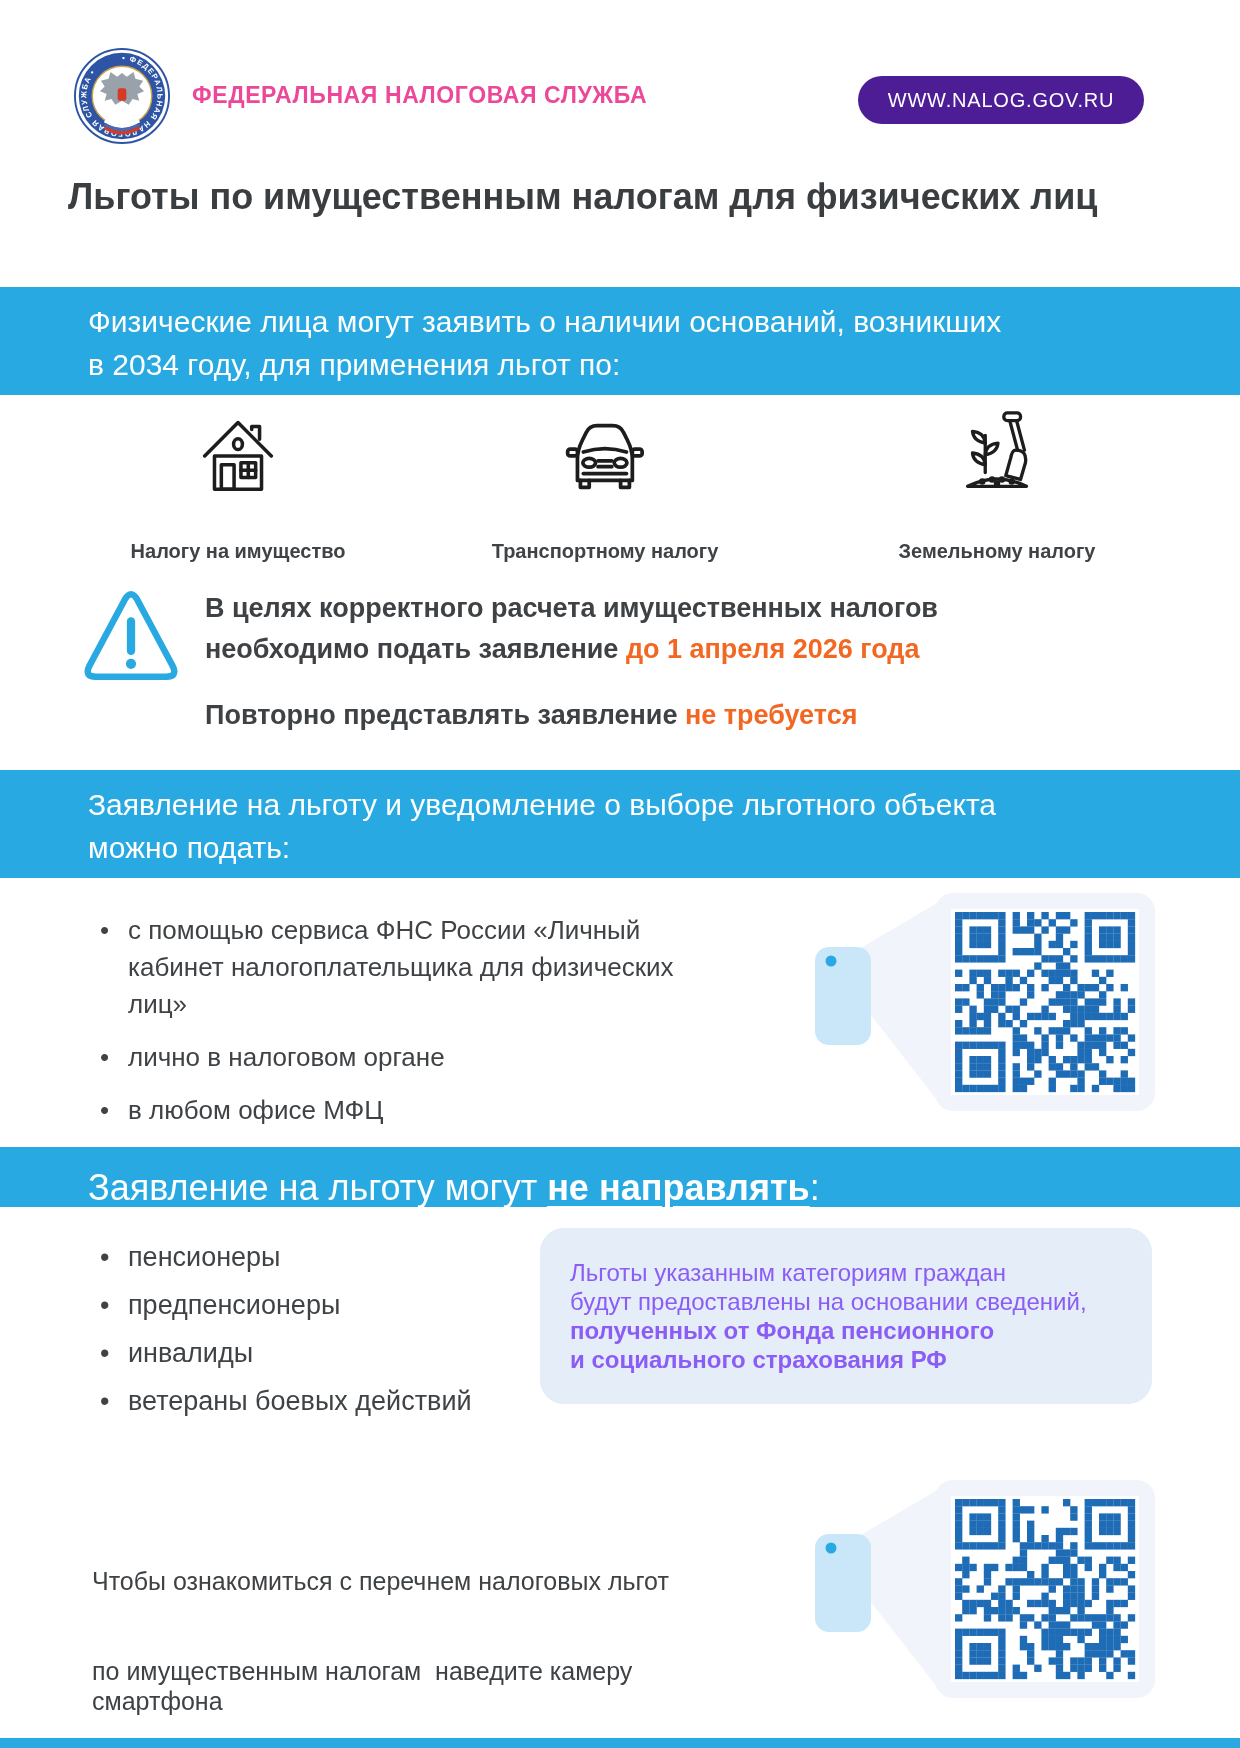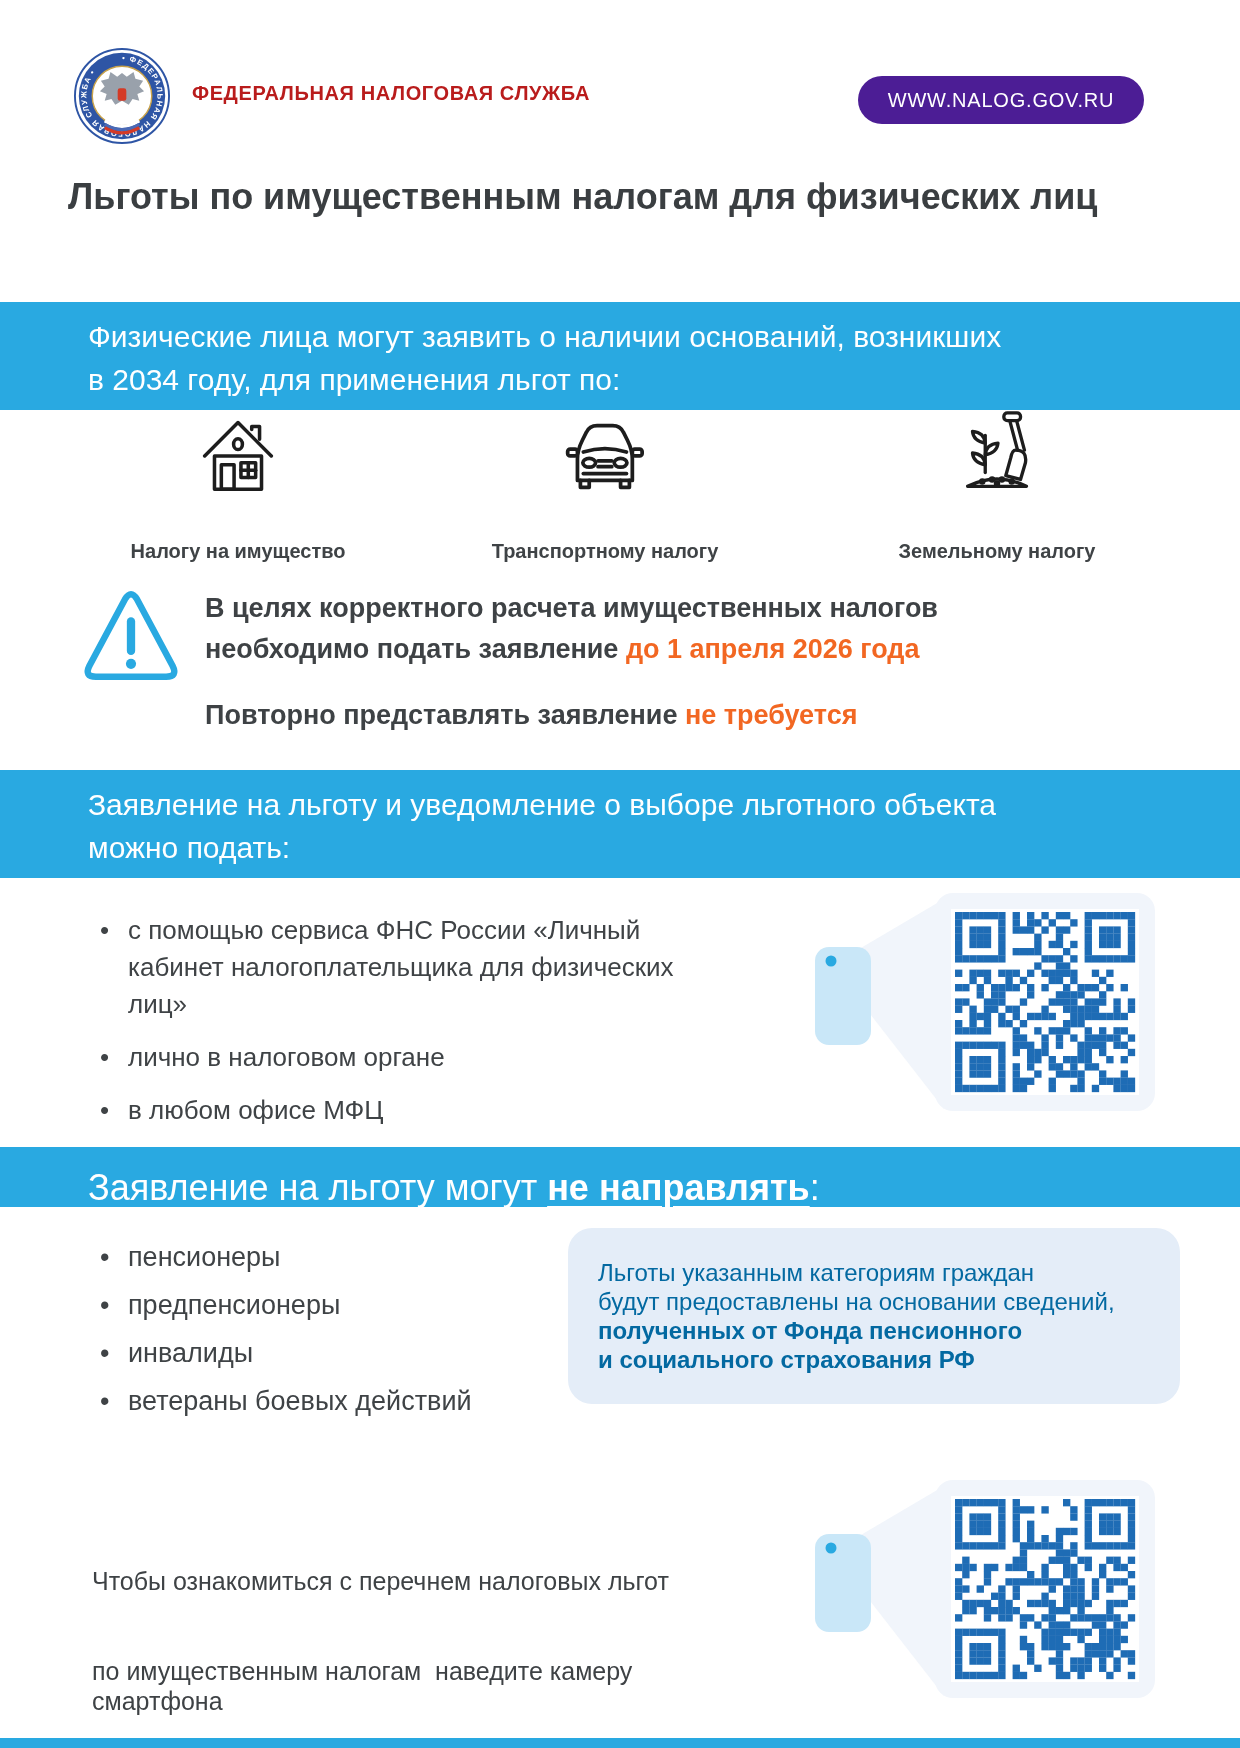--- a/index.html
+++ b/index.html
@@ -5,37 +5,37 @@
   html,body{margin:0;padding:0;background:#e9e9e9;}
   .page{
     position:relative;width:1240px;height:1748px;margin:0 auto;
     background:#ffffff;overflow:hidden;
     font-family:"Liberation Sans","DejaVu Sans",sans-serif;
     color:#3F4346;
   }
   
   .logo{position:absolute;left:74px;top:48px;width:96px;height:96px;}
   .org-name{
-    position:absolute;left:192px;top:82px;font-size:20px;font-weight:bold;
-    letter-spacing:.6px;color:#b91c1c;
+    position:absolute;left:192px;top:82px;font-size:23px;font-weight:bold;
+    letter-spacing:.6px;color:#ec4899;
   }
   .site-pill{
     position:absolute;left:858px;top:76px;width:286px;height:48px;border-radius:24px;
     background:#4c1d95;color:#fff;font-size:20px;letter-spacing:.8px;
     display:flex;align-items:center;justify-content:center;
   }
   
   .main-title{
     position:absolute;left:68px;top:176px;width:1100px;
     font-size:36px;font-weight:bold;color:#3A3E41;
   }
   
   .band{position:absolute;left:0;width:1240px;background:#29A9E1;color:#fff;}
   .band .b-line{padding-left:88px;font-size:30px;line-height:43px;}
-  .band1{top:287px;height:108px;padding-top:0;margin-top:15px;}
+  .band1{top:287px;height:108px;padding-top:0;}
   .band1 .b-line:first-child{padding-top:13px;}
   .band2{top:770px;height:108px;}
   .band2 .b-line:first-child{padding-top:13px;}
   .band3{top:1147px;height:60px;display:flex;align-items:center;}
   .band3 .b-line{font-size:36px;line-height:30px;margin-top:21px;}
   .u-bold{font-weight:bold;text-decoration:underline;text-decoration-thickness:3px;text-underline-offset:6px;}
   
   .tax-col{position:absolute;top:404px;width:300px;text-align:center;}
   .tax-col .t-icon{height:98px;}
   .tax-col .t-label{margin-top:34px;font-size:20px;font-weight:bold;color:#3F4346;}
@@ -50,21 +50,21 @@
   ul.blist li{position:relative;padding-left:30px;}
   ul.blist li::before{content:"•";position:absolute;left:2px;top:0;color:#3F4346;}
   .options-list{left:86px;top:900px;width:600px;font-size:26px;}
   .options-list li{line-height:37px;margin-bottom:16px;}
   .exempt-list{left:86px;top:1228px;width:420px;font-size:27px;}
   .exempt-list li{line-height:34px;margin-bottom:14px;}
   
   .info-panel{
     position:absolute;left:540px;top:1228px;width:612px;height:176px;border-radius:24px;
     background:#E4EDF8;padding:30px 0 0 30px;box-sizing:border-box;
-    font-size:24px;line-height:29px;color:#0369a1;margin-left:28px;
+    font-size:24px;line-height:29px;color:#8b5cf6;
   }
   .info-panel .bold{font-weight:bold;}
   
   .footer-note{
     position:absolute;left:92px;top:1506px;width:640px;
     font-size:25px;line-height:30px;color:#3E4245;white-space:pre-wrap;
   }
   
   .qr-graphic{position:absolute;width:450px;height:240px;}
   .qr1{left:720px;top:885px;}

